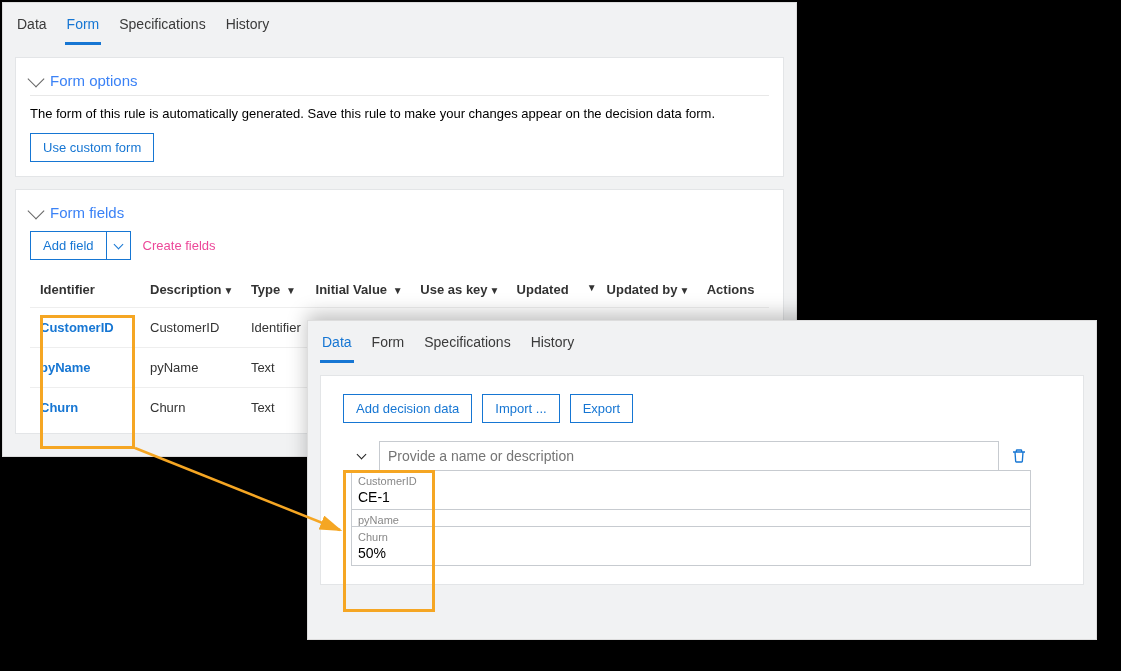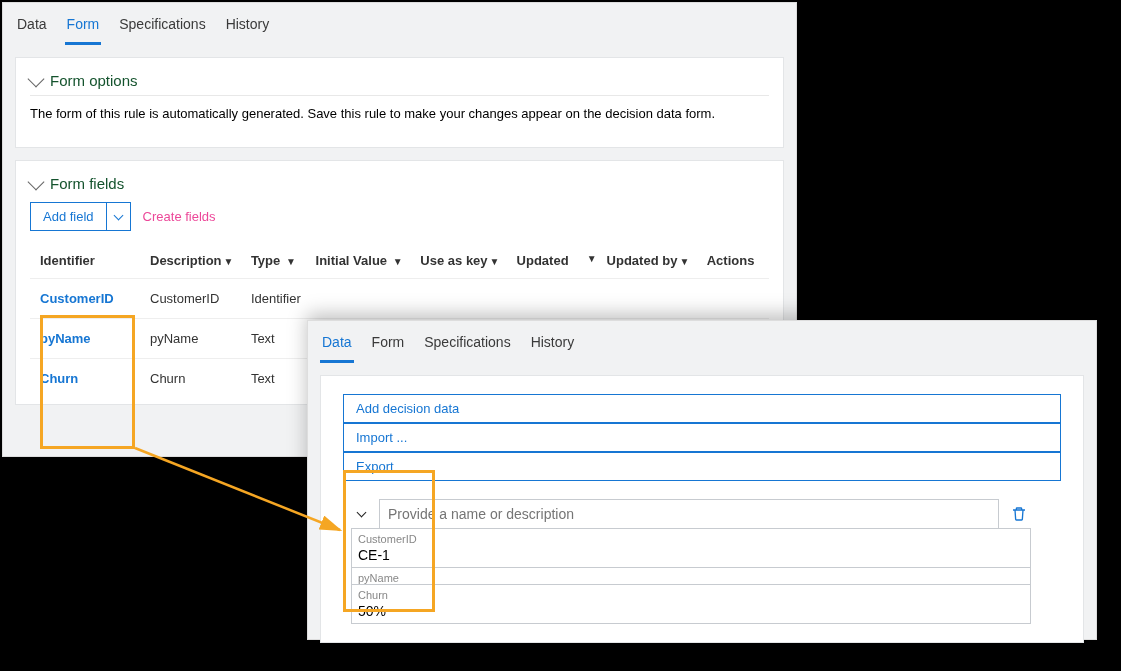--- a/index.html
+++ b/index.html
@@ -45,21 +45,21 @@
     margin: 12px;
     border: 1px solid #e3e5e7;
     padding: 14px 14px;
   }
   .section-head {
     display: flex;
     align-items: center;
     gap: 8px;
     font-size: 15px;
     font-weight: 400;
-    color: #14532d;
+    color: #3b82f6;
     margin-bottom: 6px;
   }
   .chev {
     width: 12px; height: 12px; display:inline-block;
     border-right: 1.5px solid #666;
     border-bottom: 1.5px solid #666;
     transform: rotate(45deg);
     margin-top: -4px;
   }
   .chev.down-sm {
@@ -136,22 +136,22 @@
     position: absolute;
     border: 3px solid #f5a623;
     pointer-events: none;
   }
   .arrow-svg {
     position: absolute;
     pointer-events: none;
   }
   .data-toolbar {
     display: flex;
+    gap: 10px;
     margin-bottom: 18px;
-    flex-direction: column;
   }
   .data-row-head {
     display: flex;
     align-items: stretch;
     gap: 8px;
   }
   .chev-toggle {
     display:flex; align-items:center; justify-content:center;
     width:20px; cursor:pointer;
   }
@@ -203,20 +203,21 @@
     <div class="tab">Specifications</div>
     <div class="tab">History</div>
   </div>
 
   <div class="card">
     <div class="section-head">
       <span class="chev"></span>
       <span>Form options</span>
     </div>
     <div class="desc-line">The form of this rule is automatically generated. Save this rule to make your changes appear on the decision data form.</div>
+    <button class="btn">Use custom form</button>
   </div>
 
   <div class="card" style="padding-bottom:6px;">
     <div class="section-head">
       <span class="chev"></span>
       <span>Form fields</span>
     </div>
     <div class="fields-controls">
       <span style="display:inline-flex">
         <button class="btn split-main">Add field</button>

